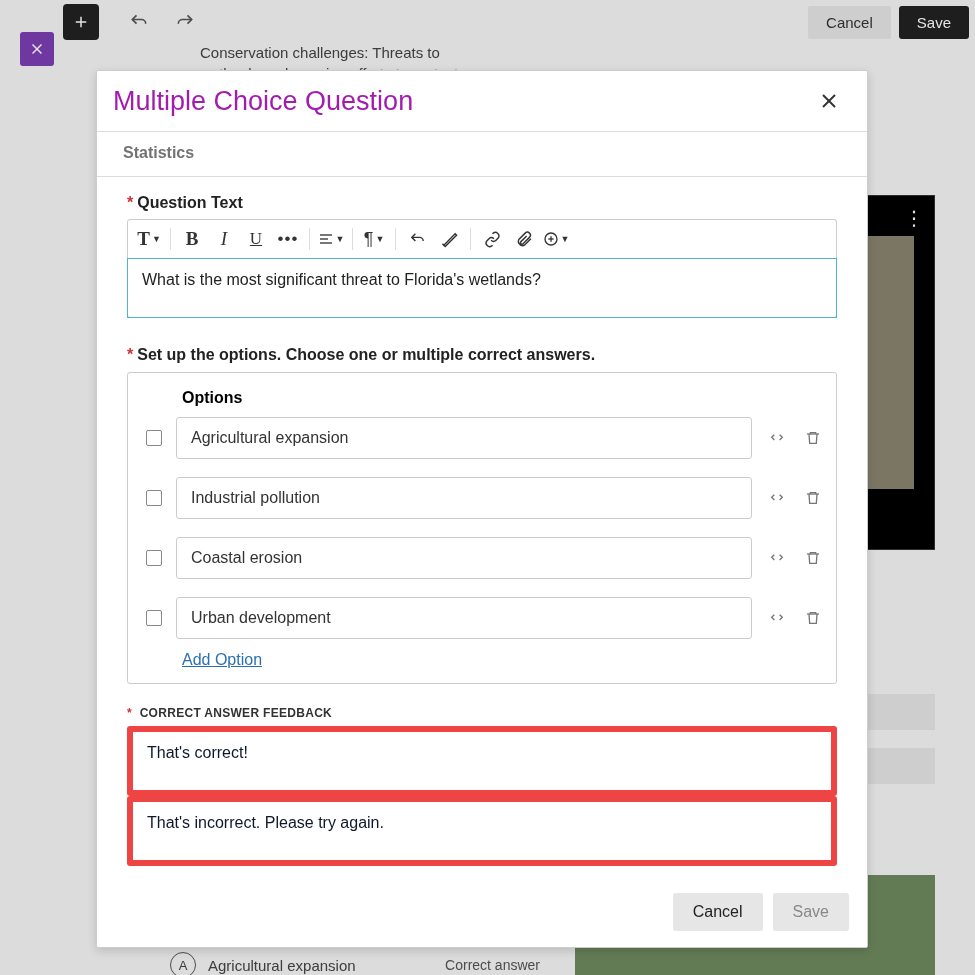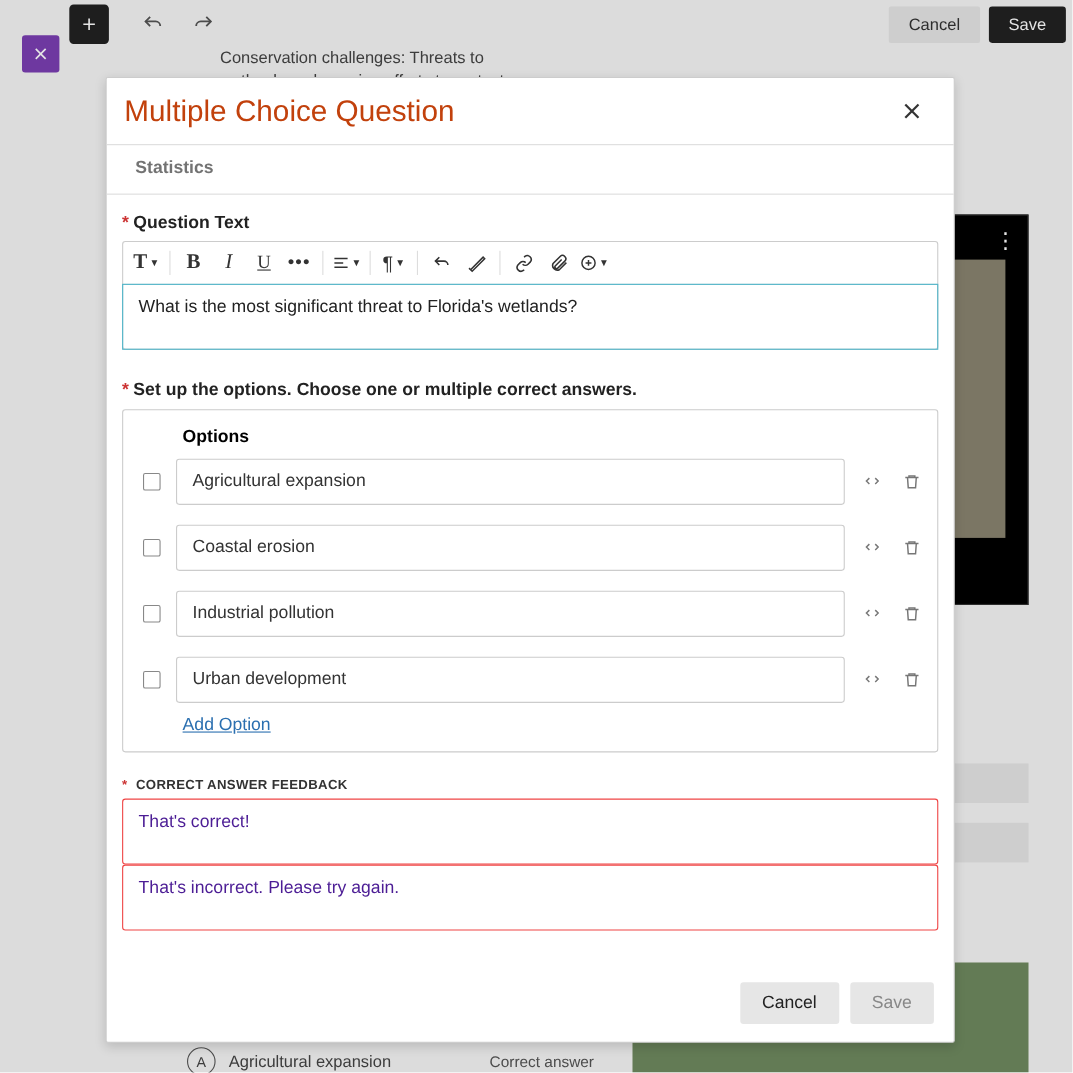--- a/index.html
+++ b/index.html
@@ -20,43 +20,43 @@
   .bg-image-menu { position:absolute; right:10px; top:10px; color:#fff; font-size:20px;}
   .bg-bottom-img { position:absolute; right:40px; bottom:0; width:360px; height:100px; background:#6f8a5f; }
   .bg-ans-chip { position:absolute; left:170px; bottom:0; width:370px; height:20px; font-size:15px; color:#444; display:flex; align-items:center; gap:12px;}
   .bg-ans-chip .circle { width:26px; height:26px; border:1.5px solid #555; border-radius:50%; display:flex;align-items:center;justify-content:center; font-size:13px;}
   .bg-block1 { position:absolute; right:40px; top:694px; width:302px; height:36px; background:#e6e6e6;}
   .bg-block2 { position:absolute; right:40px; top:748px; width:302px; height:36px; background:#e6e6e6;}
   
   
   .modal { position:absolute; left:96px; top:70px; width:772px; height:878px; background:#fff; border:1px solid #ccc; border-radius:2px; box-shadow:0 3px 10px rgba(0,0,0,0.15); display:flex; flex-direction:column;}
   .modal-header { display:flex; align-items:center; padding:14px 22px 14px 16px; border-bottom:1px solid #ddd;}
-  .modal-title { font-size:27px; font-weight:400; color:#c2410c; flex:1;}
+  .modal-title { font-size:27px; font-weight:400; color:#a21caf; flex:1;}
   .modal-close { width:32px; height:32px; display:flex; align-items:center;justify-content:center; color:#333; cursor:pointer;}
   .tabs { display:flex; border-bottom:1px solid #ddd; padding-left:12px;}
   .tab { padding:12px 14px 11px; font-size:16px; font-weight:600; color:#737373; cursor:pointer; border-bottom:3px solid transparent;}
   .tab.active { color:#222; border-bottom-color:#a234b5;}
-  .modal-body { flex:1; overflow:auto; padding:17px 14px 0;}
+  .modal-body { flex:1; overflow:auto; padding:17px 30px 0;}
   .label { font-size:16px; font-weight:600; color:#222; margin-bottom:7px;}
   .req { color:#c33; margin-right:4px;}
   .editor-box { border:1px solid #ccc; border-radius:3px; }
   .editor-toolbar { border-bottom:1px solid #ddd; display:flex; align-items:center; padding:4px 6px; gap:2px;}
   .et-btn { min-width:30px; height:30px; display:flex; align-items:center;justify-content:center; color:#333; font-size:17px; cursor:pointer;}
   .et-sep { width:1px; height:22px; background:#ddd; margin:0 4px;}
   .editor-input { border:1.5px solid #4fb5c9; margin:-1px; padding:12px 14px 28px; font-size:16px; color:#222; border-top:1.5px solid #4fb5c9;}
   .section-label { margin-top:28px; }
   .options-box { border:1px solid #ccc; border-radius:3px; padding:16px 12px 14px 12px; margin-top:8px;}
   .options-title { font-size:16px; font-weight:600; color:#000000; margin-left:42px; margin-bottom:10px;}
   .option-row { display:flex; align-items:center; gap:14px; margin-bottom:18px;}
   .chk { width:16px; height:16px; border:1.5px solid #888; border-radius:2px; flex:none; margin-left:6px;}
   .option-input { flex:1; border:1px solid #ccc; border-radius:3px; padding:11px 14px; font-size:16px; color:#333;}
   .row-icon { width:22px; height:22px; color:#777; display:flex; align-items:center; justify-content:center; cursor:pointer;}
   .add-link { margin-left:42px; color:#2a6fb0; text-decoration:underline; font-size:16px; cursor:pointer;}
   .small-label { font-size:12px; font-weight:700; color:#333; letter-spacing:0.3px; margin-top:22px; margin-bottom:6px;}
-  .fb-box { border:1px solid #ef4444; border-radius:3px; padding:12px 14px 28px; font-size:16px; color:#4c1d95;}
+  .fb-box { border:6px solid #ef4444; border-radius:3px; padding:12px 14px 28px; font-size:16px; color:#0f172a;}
   .modal-footer { display:flex; justify-content:flex-end; gap:10px; padding:10px 18px 16px;}
   .btn { padding:10px 20px; font-size:16px; border-radius:3px; cursor:pointer;}
   .btn-cancel { background:#e6e6e6; color:#222;}
   .btn-save { background:#e6e6e6; color:#888;}
   svg { display:block; }
 </style>
 </head>
 <body>
 
 <div class="bg">
@@ -205,38 +205,38 @@
         <div class="row-icon">
             <svg width="16" height="16" viewBox="0 0 24 24" fill="none" stroke="#777" stroke-width="2">
               <path d="M3 6h18"></path>
               <path d="M8 6V4h8v2"></path>
               <path d="M6 6l1 14h10l1-14"></path>
             </svg>
           </div>
       </div>
       <div class="option-row">
         <div class="chk"></div>
+        <div class="option-input">Industrial pollution</div>
+        <div class="row-icon">
+            <svg width="16" height="16" viewBox="0 0 24 24" fill="none" stroke="#777" stroke-width="2">
+              <path d="M8 7l-4 4 4 4"></path>
+              <path d="M16 7l4 4-4 4"></path>
+            </svg>
+          </div>
+        <div class="row-icon">
+            <svg width="16" height="16" viewBox="0 0 24 24" fill="none" stroke="#777" stroke-width="2">
+              <path d="M3 6h18"></path>
+              <path d="M8 6V4h8v2"></path>
+              <path d="M6 6l1 14h10l1-14"></path>
+            </svg>
+          </div>
+      </div>
+      <div class="option-row">
+        <div class="chk"></div>
         <div class="option-input">Coastal erosion</div>
-        <div class="row-icon">
-            <svg width="16" height="16" viewBox="0 0 24 24" fill="none" stroke="#777" stroke-width="2">
-              <path d="M8 7l-4 4 4 4"></path>
-              <path d="M16 7l4 4-4 4"></path>
-            </svg>
-          </div>
-        <div class="row-icon">
-            <svg width="16" height="16" viewBox="0 0 24 24" fill="none" stroke="#777" stroke-width="2">
-              <path d="M3 6h18"></path>
-              <path d="M8 6V4h8v2"></path>
-              <path d="M6 6l1 14h10l1-14"></path>
-            </svg>
-          </div>
-      </div>
-      <div class="option-row">
-        <div class="chk"></div>
-        <div class="option-input">Industrial pollution</div>
         <div class="row-icon">
             <svg width="16" height="16" viewBox="0 0 24 24" fill="none" stroke="#777" stroke-width="2">
               <path d="M8 7l-4 4 4 4"></path>
               <path d="M16 7l4 4-4 4"></path>
             </svg>
           </div>
         <div class="row-icon">
             <svg width="16" height="16" viewBox="0 0 24 24" fill="none" stroke="#777" stroke-width="2">
               <path d="M3 6h18"></path>
               <path d="M8 6V4h8v2"></path>

